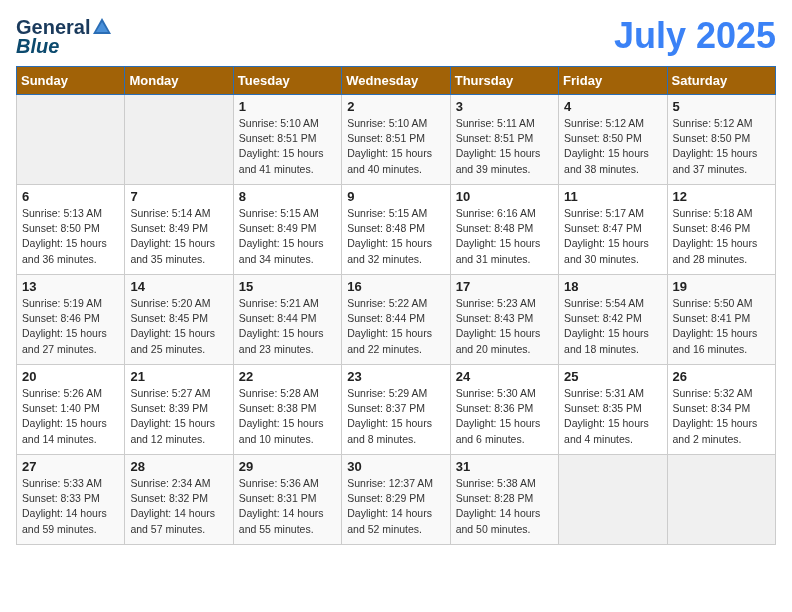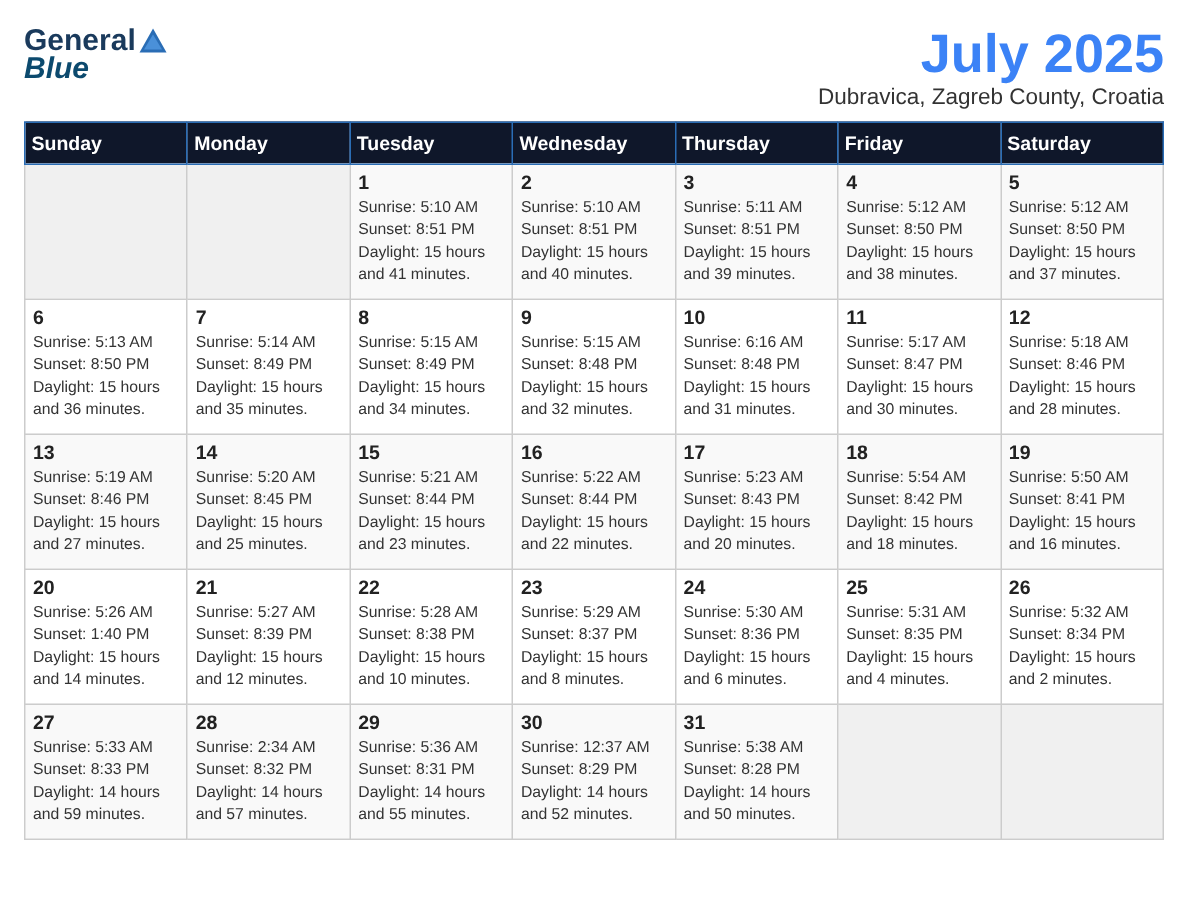--- a/index.html
+++ b/index.html
@@ -33,21 +33,21 @@
     .location-title {
       font-size: 15px;
       color: #333;
     }
     table {
       width: 100%;
       border-collapse: collapse;
       font-size: 11px;
     }
     thead tr th {
-      background-color: #0f172a;
+      background-color: #a16207;
       color: #fff;
       padding: 6px 4px;
       text-align: left;
       font-size: 13px;
       font-weight: bold;
       border: 1px solid #2a6db5;
     }
     tbody tr td {
       border: 1px solid #ccc;
       vertical-align: top;
@@ -74,32 +74,31 @@
       color: #333;
       line-height: 1.45;
       font-size: 10.5px;
     }
   </style>
 </head>
 <body>
 
 <div class="header">
   <div class="logo">
-    <div style="display:flex;align-items:flex-end;">
+    <div style="display:flex;align-items:flex-start;">
       <span style="font-size:20px;font-weight:bold;color:#1a3a5c;">General</span>
       <svg width="22" height="22" viewBox="0 0 22 22" style="margin:0 1px;">
         <polygon points="11,2 20,18 2,18" fill="#2a6db5"></polygon>
         <polygon points="11,6 17,16 5,16" fill="#4a90d9"></polygon>
       </svg>
     </div>
     <span style="font-size:20px;font-weight:bold;color:#0c4a6e;margin-top:-4px;font-style:italic;">Blue</span>
   </div>
   <div class="title-block">
     <div class="month-title">July 2025</div>
-    <div class="location-title">Dubravica, Zagreb County, Croatia</div>
   </div>
 </div>
 
 <table>
   <thead>
     <tr>
     <th>Sunday</th>
         <th>Monday</th>
         <th>Tuesday</th>
         <th>Wednesday</th>

